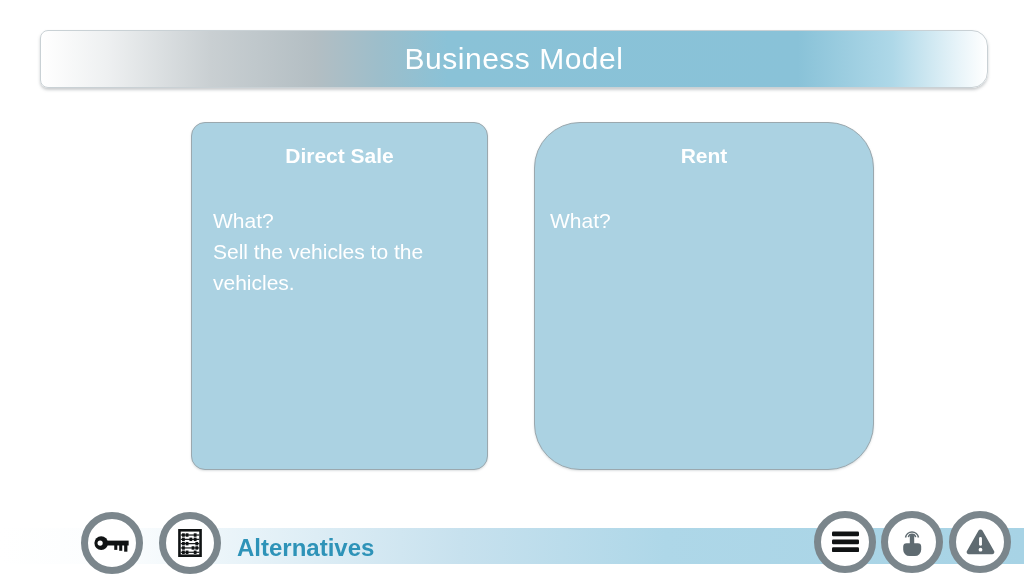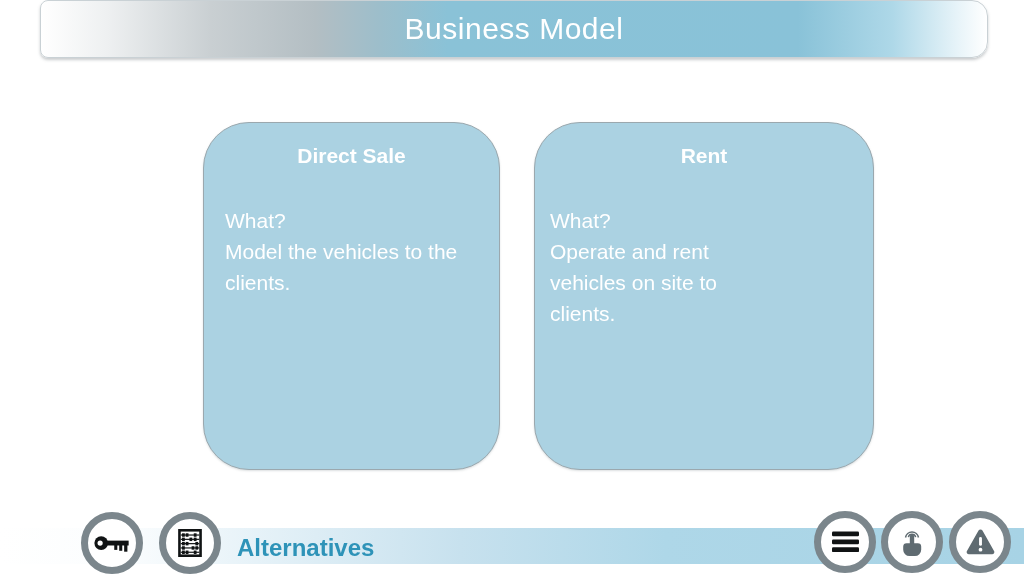--- a/index.html
+++ b/index.html
@@ -2,42 +2,42 @@
 <html style="--banner_blue: #8ac2d7; --card_blue: #abd2e2; --strip_blue: #a7d3e5; --accent_teal: #2e93b8; --ring_gray: #7b868c; --glyph_gray: #5f6b71; --text_white: #ffffff;"><head>
 <meta charset="utf-8">
 <style>
   html,body{margin:0;padding:0;background:#fff;}
   .slide{
     position:relative;width:1024px;height:576px;background:#ffffff;overflow:hidden;
     font-family:"Liberation Sans", sans-serif;
   }
   
   .banner{
-    position:absolute;left:40px;top:0;width:946px;height:56px;
+    position:absolute;left:40px;top:30px;width:946px;height:56px;
     border-radius:8px 16px 16px 8px;
     background:linear-gradient(90deg,
       #ffffff 0%, #eef0f1 7%, #c9cfd2 18%, #b3bec3 29%,
       #9cbecb 36%, #8ac2d7 43%, #89c2d8 80%, #aed8e8 90%,
       #e8f4f9 97%, #ffffff 100%);
     border:1px solid #c9d1d5;
     box-shadow:0 2px 3px rgba(100,110,115,.35);
     display:flex;align-items:center;justify-content:center;
   }
   .banner-title{
     color:#ffffff;font-size:30px;letter-spacing:.5px;line-height:56px;
   }
   
   .card{
     position:absolute;top:122px;height:348px;border-radius:46px;
     background:var(--card_blue,#abd2e2);
     border:1px solid #9ba8ae;
     box-shadow:0 1px 2px rgba(120,130,135,.25);
     color:#ffffff;box-sizing:border-box;
   }
-  .card1{left:203px;width:297px;}
+  .card1{left:191px;width:297px;border-radius:14px;}
   .card2{left:534px;width:340px;}
   .card-title{
     margin-top:21px;text-align:center;font-size:21px;font-weight:bold;color:#fff;
   }
   .card-body{margin-top:37px;font-size:21px;line-height:31px;color:#fff;}
   .card1 .card-body{margin-left:21px;}
   .card2 .card-body{margin-left:15px;}
   .card-q{text-underline-offset:3px;}
   .card1 .card-text{max-width:250px;}
   .card2 .card-text{max-width:200px;}
@@ -67,29 +67,28 @@
 <div class="slide">
 
   <div class="banner">
     <span class="banner-title">Business Model</span>
   </div>
 
   <div class="card card1">
     <div class="card-title">Direct Sale</div>
     <div class="card-body">
       <div class="card-q">What?</div>
-      <div class="card-text">Model the vehicles to the clients.</div>
+      <div class="card-text">Sell the vehicles to the vehicles.</div>
     </div>
   </div>
 
   <div class="card card2">
     <div class="card-title">Rent</div>
     <div class="card-body">
       <div class="card-q">What?</div>
-      <div class="card-text">Operate and rent vehicles on site to clients.</div>
     </div>
   </div>
 
   <div class="footer-strip"></div>
   <div class="footer-label">Alternatives</div>
 
   <div class="icon-circle" style="left:81px;top:512px;">
     <span class="glyph-dark">
       <svg width="36" height="21" viewBox="0 0 40 23" fill="currentColor">
         <circle cx="8" cy="11" r="7.6"></circle>

